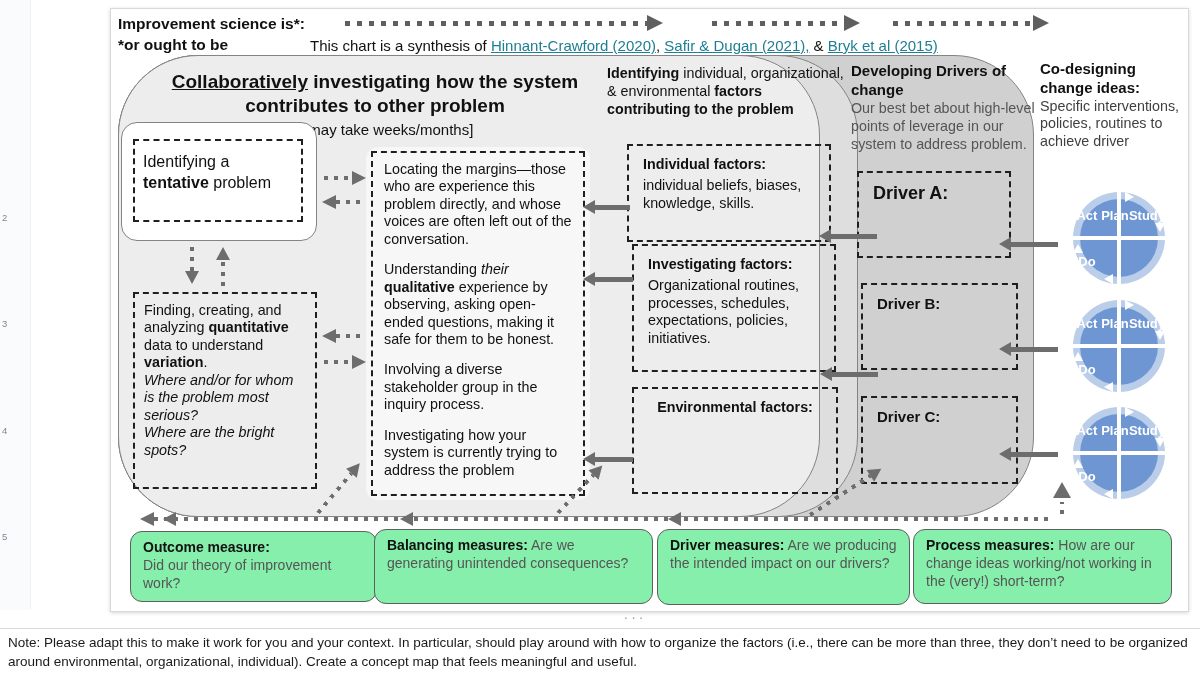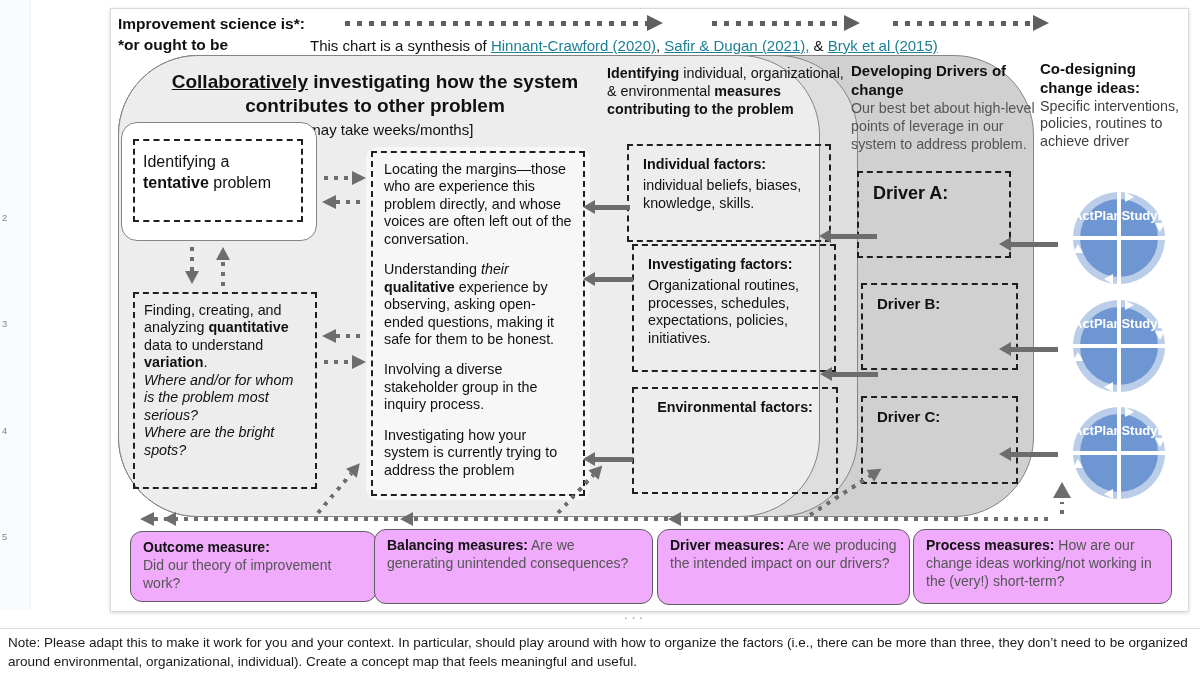--- a/index.html
+++ b/index.html
@@ -45,31 +45,31 @@
   .topdots::after{content:"";position:absolute;right:-16px;top:-6px;width:0;height:0;
     border:8px solid transparent;border-left:16px solid #5f5f5f;border-right:0;}
   .diag{position:absolute;height:4px;transform-origin:left center;
     background:repeating-linear-gradient(90deg,#6d6d6d 0 4px,transparent 4px 10px);}
   .diag::after{content:"";position:absolute;right:-13px;top:-5px;width:0;height:0;
     border:7px solid transparent;border-left:13px solid #6d6d6d;border-right:0;}
   .tri{position:absolute;width:0;height:0;}
   .tri.left{border:7px solid transparent;border-right:13px solid #6d6d6d;border-left:0;}
   .tri.up{border:9px solid transparent;border-bottom:16px solid #6d6d6d;border-top:0;}
   
-  .measure{background:#f0abfc;border:1.5px solid #5f5f5f;border-radius:12px;box-sizing:border-box;
+  .measure{background:#86efac;border:1.5px solid #5f5f5f;border-radius:12px;box-sizing:border-box;
            padding:7px 12px;font-size:14px;line-height:1.28;}
   .measure .mt{font-weight:bold;color:#111;}
   .measure .mb{color:#555;}
   
   .pdsa{position:absolute;width:92px;height:92px;}
   .pdsa .ring{position:absolute;inset:0;border-radius:50%;background:#bacde9;}
   .pdsa .core{position:absolute;inset:7px;border-radius:50%;background:#6e96d2;}
   .pdsa .vline{position:absolute;left:44px;top:-5px;bottom:-5px;width:4px;background:#fff;}
   .pdsa .hline{position:absolute;top:44px;left:-2px;right:-2px;height:4px;background:#fff;}
-  .pdsa .labels{position:absolute;inset:0;display:grid;grid-template-columns:1fr 1fr 1fr 1fr;grid-template-rows:1fr 1fr;}
+  .pdsa .labels{position:absolute;inset:0;display:grid;grid-template-columns:1fr 1fr 1fr;grid-template-rows:1fr 1fr;}
   .pdsa .labels span{display:flex;align-items:center;justify-content:center;
        color:#fff;font-weight:bold;font-size:13px;}
   .pdsa .notch{position:absolute;width:0;height:0;}
   .pdsa .n-top{top:0;left:52px;border:5px solid transparent;border-left:9px solid #fff;border-right:0;}
   .pdsa .n-bot{bottom:0;left:31px;border:5px solid transparent;border-right:9px solid #fff;border-left:0;}
   .pdsa .n-left{left:0;top:52px;border:5px solid transparent;border-bottom:9px solid #fff;border-top:0;}
   .pdsa .n-right{right:0;top:31px;border:5px solid transparent;border-top:9px solid #fff;border-bottom:0;}
   p{margin:0;}
   .mgap{margin-bottom:13px;}
 </style>
@@ -113,21 +113,21 @@
 </span><span style="font-style: italic;">Where are the bright spots?</span></div>
 
   <div class="abs" style="left:366px;top:147px;width:224px;height:353px;background:rgba(255,255,255,.55);border-radius:12px;"></div>
   <div class="abs dashed t14" style="left:371px;top:151px;width:214px;height:345px;padding:8px 11px;">
     <p class="mgap">Locating the margins—those who are experience this problem directly, and whose voices are often left out of the conversation.</p>
     <p class="mgap"><span>Understanding </span><span style="font-style: italic;">their</span><span> </span><span style="font-weight: bold;">qualitative</span><span> experience by observing, asking open-ended questions, making it safe for them to be honest.</span></p>
     <p class="mgap">Involving a diverse stakeholder group in the inquiry process.</p>
     <p>Investigating how your system is currently trying to address the problem</p>
   </div>
 
-  <div class="abs t14" style="left:607px;top:64px;width:238px;line-height:1.27;"><span style="font-weight: bold;">Identifying</span><span> individual, organizational, &amp; environmental </span><span style="font-weight: bold;">measures contributing to the problem</span></div>
+  <div class="abs t14" style="left:607px;top:64px;width:238px;line-height:1.27;"><span style="font-weight: bold;">Identifying</span><span> individual, organizational, &amp; environmental </span><span style="font-weight: bold;">factors contributing to the problem</span></div>
   <div class="abs dashed t14" style="left:627px;top:144px;width:204px;height:98px;padding:10px 14px;">
     <p style="font-weight:bold;margin-bottom:4px;">Individual factors:</p>
     <p>individual beliefs, biases, knowledge, skills.</p>
   </div>
   <div class="abs dashed t14" style="left:632px;top:244px;width:204px;height:128px;padding:10px 14px;">
     <p style="font-weight:bold;margin-bottom:4px;">Investigating factors:</p>
     <p>Organizational routines, processes, schedules, expectations, policies, initiatives.</p>
   </div>
   <div class="abs dashed t14" style="left:632px;top:387px;width:206px;height:107px;padding:10px 14px;text-align:center;">
     <p style="font-weight:bold;margin-bottom:4px;">Environmental factors:</p>

